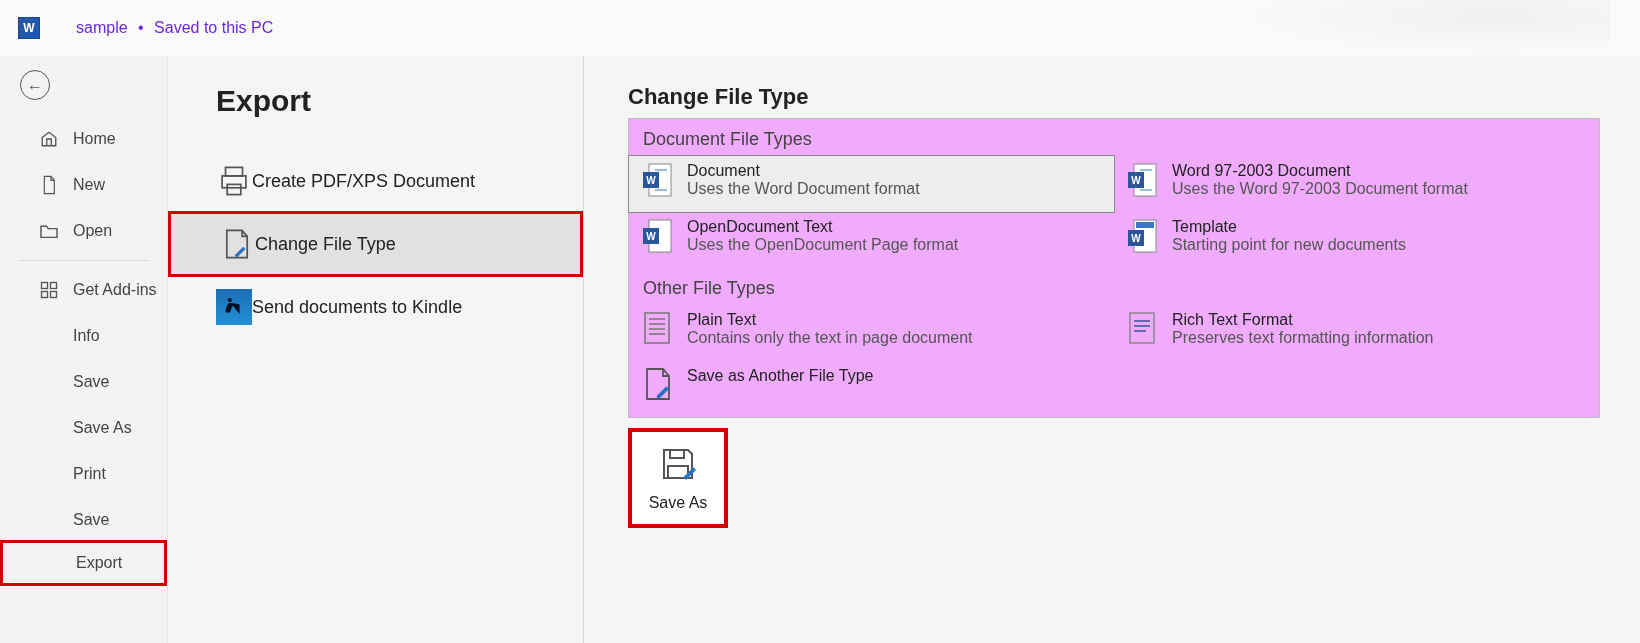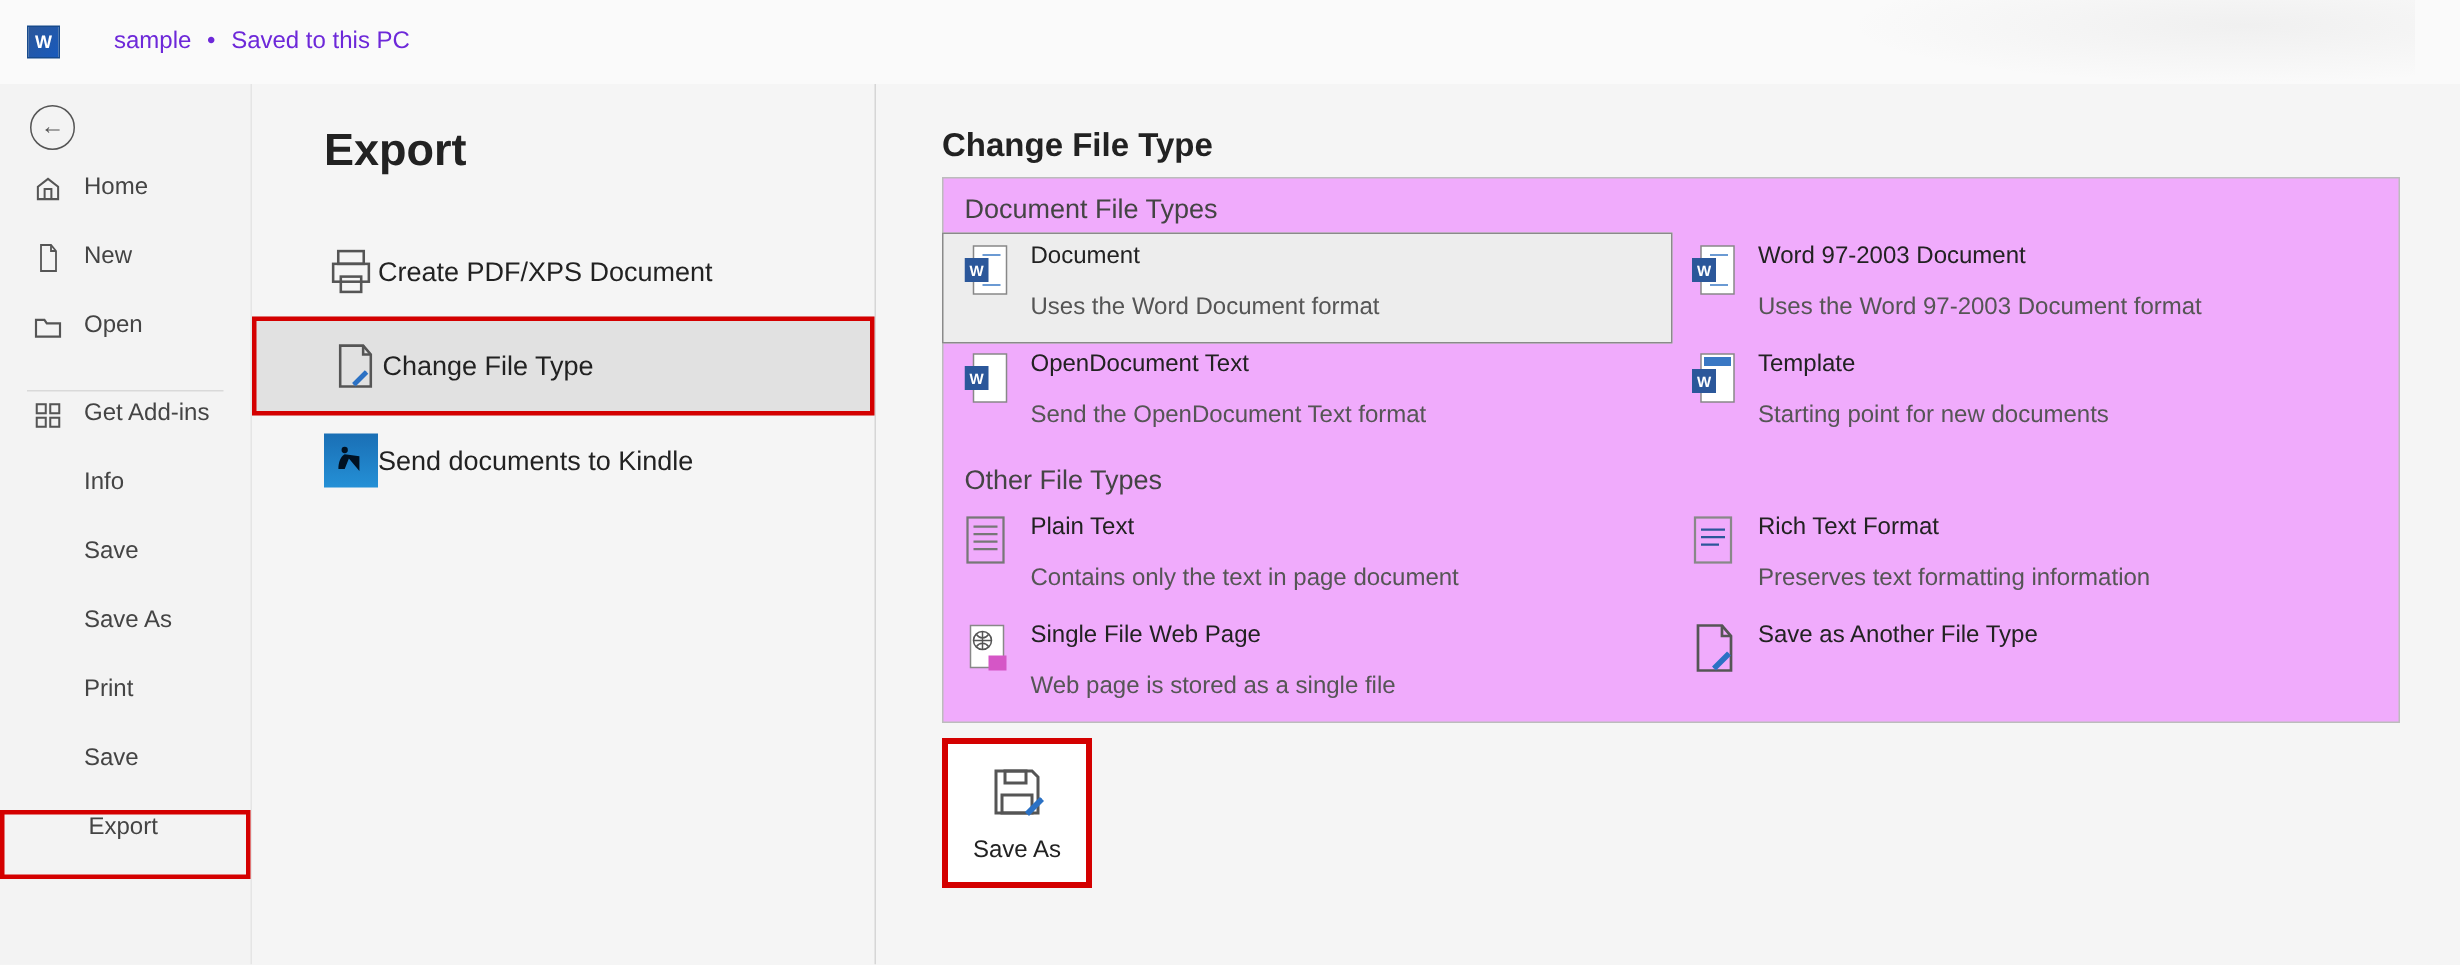--- a/index.html
+++ b/index.html
@@ -6,41 +6,41 @@
   body { background: #f5f5f5; width: 1640px; height: 643px; overflow: hidden; color: #333; }
   .titlebar { height: 56px; display: flex; align-items: center; padding: 0 18px; background: #fafafa; }
   .word-app-icon { width: 22px; height: 22px; background: linear-gradient(135deg,#2b579a,#185abd); display:flex; align-items:center; justify-content:center; color:#fff; font-weight:bold; font-size:12px; border:1px solid #174a8c; }
   .doc-title { margin-left: 36px; font-size: 16px; color: #6d28d9; }
   .doc-title .dot { margin: 0 6px; }
   .smudge { position:absolute; top:0; right:30px; width:380px; height:56px; background: radial-gradient(ellipse at 70% 30%, rgba(120,120,120,0.08), transparent 70%); pointer-events:none;}
   .main { display:flex; height: calc(100% - 56px); }
   .sidebar { width: 168px; background: #f3f3f3; border-right: 1px solid #e5e5e5; padding-top: 10px; position:relative;}
   .back-btn { width:30px; height:30px; border:1.5px solid #555; border-radius:50%; display:flex; align-items:center; justify-content:center; margin: 4px 0 16px 20px; background:#fff0; }
   .back-arrow { font-size:16px; color:#555; }
-  .side-item { display:flex; height:46px; padding-left:22px; font-size:16px; color:#444; gap:14px; }
+  .side-item { display:flex; align-items:center; height:46px; padding-left:39px; font-size:16px; color:#444; gap:14px; }
   .side-item .icon { width:20px; height:20px; display:flex; align-items:center; justify-content:center; color:#555; }
   .side-sep { border-top:1px solid #d9d9d9; margin: 6px 18px 6px 18px; }
   .side-item.hl { border: 3px solid #d40000; margin: -3px 0; }
   .content { flex:1; display:flex; }
   .export-col { width:416px; border-right:1px solid #d6d6d6; padding: 28px 0 0 0; }
   .export-title { font-size: 30px; font-weight:600; color:#222; padding-left: 48px; margin-bottom: 30px; }
   .export-item { display:flex; align-items:center; height: 66px; padding-left: 48px; font-size: 18px; color:#222; }
   .export-item.selected { background: #e1e1e1; border: 3px solid #d40000; margin: -3px 0; }
   .export-icon { width: 36px; height: 36px; display:flex; align-items:center; justify-content:center; }
   .kindle-icon { width:36px; height:36px; background: linear-gradient(#1a6fb5,#2490d6); display:flex; align-items:center; justify-content:center; }
   .right-col { flex:1; padding: 28px 40px 0 44px; }
   .sec-title { font-size: 22px; font-weight:600; color:#222; margin-bottom: 8px; }
   .type-box { border:1px solid #bcbcbc; background:#f0abfc; padding: 0; }
   .sub-head { font-size: 18px; color:#444; padding: 10px 14px 6px 14px; }
   .grid2 { display:grid; grid-template-columns: 1fr 1fr; }
   .type-item { display:flex; gap: 14px; padding: 6px 14px 14px 14px; align-items:flex-start; background:transparent; }
   .type-item.selected { border:1px solid #8a8a8a; background:#ededed; margin:-1px; }
   .ti-icon { width:30px; height:36px; flex:0 0 30px; }
   .ti-text .t { font-size:16px; color:#222; }
-  .ti-text .d { font-size:16px; color:#555;margin-top:16px; }
+  .ti-text .d { font-size:16px; color:#555; }
   .save-as-box { border: 4px solid #d40000; width:100px; height:100px; margin-top: 10px; background:#fff; display:flex; flex-direction:column; align-items:center; justify-content:center; gap:10px; }
   .save-as-box .lbl { font-size:16px; color:#222; }
   svg { display:block; }
 </style>
 </head>
 <body>
 
 <div class="titlebar">
   <div class="word-app-icon">W</div>
   <div class="doc-title">
@@ -199,21 +199,21 @@
           <div class="type-item">
             <span class="ti-icon">
               <svg width="30" height="36" viewBox="0 0 30 36">
                   <rect x="6" y="2" width="22" height="32" fill="#fff" stroke="#888"></rect>
                   <rect x="0" y="10" width="16" height="16" fill="#2b579a"></rect>
                   <text x="8" y="22" text-anchor="middle" fill="#fff" font-size="10" font-weight="bold">W</text>
                 </svg>
             </span>
             <div class="ti-text">
               <div class="t">OpenDocument Text</div>
-              <div class="d">Send the OpenDocument Text format</div>
+              <div class="d">Uses the OpenDocument Page format</div>
             </div>
           </div>
           <div class="type-item">
             <span class="ti-icon">
               <svg width="30" height="36" viewBox="0 0 30 36">
                   <rect x="6" y="2" width="22" height="32" fill="#fff" stroke="#888"></rect>
                   <rect x="8" y="4" width="18" height="6" fill="#3a78c4"></rect>
                   <rect x="0" y="12" width="16" height="16" fill="#2b579a"></rect>
                   <text x="8" y="24" text-anchor="middle" fill="#fff" font-size="10" font-weight="bold">W</text>
                 </svg>
@@ -247,34 +247,20 @@
               <svg width="28" height="34" viewBox="0 0 28 34" fill="none" stroke="#2b579a" stroke-width="1.5">
                   <rect x="2" y="2" width="24" height="30" stroke="#888"></rect>
                   <line x1="6" y1="10" x2="22" y2="10"></line>
                   <line x1="6" y1="15" x2="22" y2="15"></line>
                   <line x1="6" y1="20" x2="18" y2="20"></line>
                 </svg>
             </span>
             <div class="ti-text">
               <div class="t">Rich Text Format</div>
               <div class="d">Preserves text formatting information</div>
-            </div>
-          </div>
-          <div class="type-item">
-            <span class="ti-icon">
-              <svg width="30" height="34" viewBox="0 0 30 34">
-                  <rect x="4" y="2" width="22" height="28" fill="#fff" stroke="#888"></rect>
-                  <circle cx="12" cy="12" r="6" fill="none" stroke="#555"></circle>
-                  <path d="M6 12h12M12 6v12M8 8c2 3 6 3 8 0M8 16c2-3 6-3 8 0" stroke="#555" fill="none"></path>
-                  <rect x="16" y="22" width="12" height="10" fill="#d556c6"></rect>
-                </svg>
-            </span>
-            <div class="ti-text">
-              <div class="t">Single File Web Page</div>
-              <div class="d">Web page is stored as a single file</div>
             </div>
           </div>
           <div class="type-item">
             <span class="ti-icon">
               <svg width="30" height="34" viewBox="0 0 30 34" fill="none" stroke="#555" stroke-width="1.8">
                   <path d="M4 2h16l6 7v23H4z"></path>
                   <path d="M20 2v7h6"></path>
                   <path d="M14 30l10-10" stroke="#2b71c4"></path>
                   <path d="M24 20l2 2-10 10-2-2z" fill="#2b71c4" stroke="none"></path>
                 </svg>

